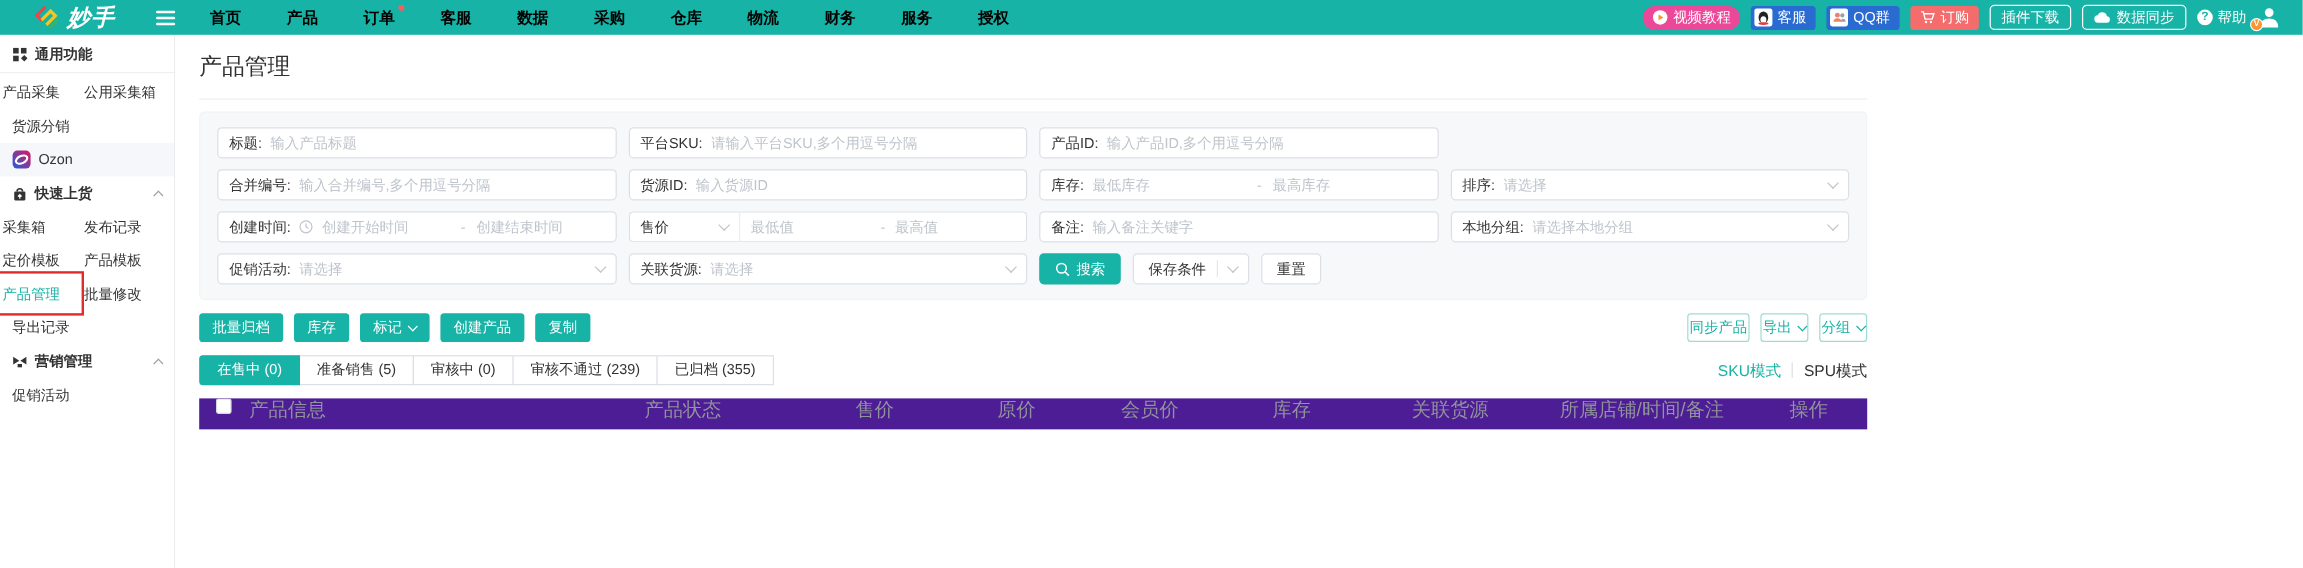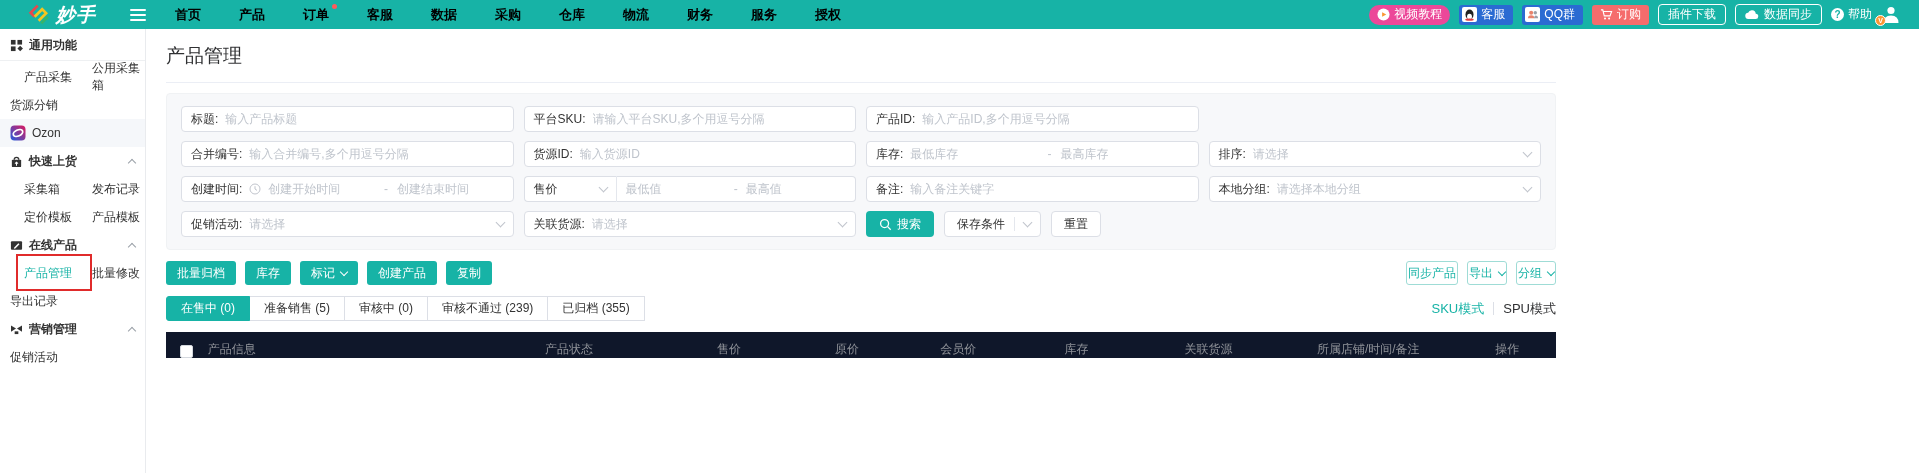--- a/index.html
+++ b/index.html
@@ -26,21 +26,21 @@
   .qmark{width:13px;height:13px;border-radius:50%;background:#fff;color:#17b3a6;font-size:10px;font-weight:bold;display:inline-flex;align-items:center;justify-content:center}
   .avatar-wrap{position:relative;width:24px;height:22px;cursor:pointer}
   .vip-badge{position:absolute;left:-6px;bottom:0;width:11px;height:11px;border-radius:50%;background:#fa9632;color:#fff;font-size:7px;font-weight:bold;display:flex;align-items:center;justify-content:center;border:1px solid #fff}
 
   
   .sidebar{position:absolute;left:0;top:29px;bottom:0;width:146px;background:#fff;border-right:1px solid #e9ebee;padding-top:2px}
   .srow{height:28px;display:flex;align-items:center;padding:0 10px;font-size:12px;color:#333;cursor:pointer}
   .srow.header{gap:6px;font-weight:bold}
   .srow.general{height:30px;border-bottom:1px solid #eef0f2;margin-bottom:2px}
   .srow.ozon-row{background:#f5f7fa;gap:6px}
-  .scols{height:28px;display:flex;align-items:center;padding-left:24px;font-size:12px}
+  .scols{height:28px;display:flex;align-items:center;padding-left:2px;font-size:12px}
   .scols .c1{width:68px;position:relative;cursor:pointer}
   .scols .c2{flex:1;cursor:pointer}
   .chev-up{width:6px;height:6px;border-left:1px solid #9aa0a8;border-top:1px solid #9aa0a8;transform:rotate(45deg);margin-left:auto;margin-top:3px}
   .active-link{color:#17b3a6}
   .red-annotation{position:absolute;left:-8px;top:-11px;width:76px;height:37px;border:2px solid #e02b2b;pointer-events:none}
 
   
   .main{position:absolute;left:146px;top:29px;right:0;bottom:0;background:#fff;overflow:hidden}
   .content{width:1390px;margin-left:20px}
   .page-title{font-size:19px;color:#303133;padding:14px 0 13px;font-weight:500}
@@ -81,21 +81,21 @@
   .tabs-row{margin-top:11px;display:flex;align-items:center}
   .tab{height:25px;padding:0 14px;background:#fff;border:1px solid #dcdfe6;display:inline-flex;align-items:center;margin-left:-1px;cursor:pointer;white-space:nowrap;position:relative}
   .tab:first-child{border-radius:3px 0 0 3px;margin-left:0}
   .tab:last-child{border-radius:0 3px 3px 0}
   .tab.active{background:#17b3a6;border-color:#17b3a6;color:#fff;z-index:1}
   .mode-switch{margin-left:auto;display:flex;align-items:center;gap:9px;font-size:13px}
   .mode-sku{color:#17b3a6;cursor:pointer}
   .mode-div{width:1px;height:13px;background:#dcdfe6}
   .mode-spu{color:#303133;cursor:pointer}
 
-  .thead{margin-top:11px;height:26px;background:#0f172a;display:flex;align-items:flex-end;color:#909399;font-size:12px}
+  .thead{margin-top:11px;height:26px;background:#4c1d95;display:flex;align-items:flex-start;color:#909399;font-size:16px}
   .th{text-align:center;white-space:nowrap;overflow:hidden}
   .th-check{width:3%;display:flex;justify-content:center}
   .checkbox{width:13px;height:13px;border:1px solid #d4d8de;border-radius:2px;background:#fff;cursor:pointer}
   .th-info{width:19%;text-align:left}
   .th-status{width:14%}
   .th-price{width:9%}
   .th-orig{width:8%}
   .th-member{width:8%}
   .th-stock{width:9%}
   .th-source{width:10%}
@@ -232,28 +232,20 @@
     <span class="chev-up"></span>
   </div>
   <div class="scols">
     <span class="c1">采集箱</span>
     <span class="c2">发布记录</span>
   </div>
   <div class="scols">
     <span class="c1">定价模板</span>
     <span class="c2">产品模板</span>
   </div>
-  <div class="srow header">
-    <svg width="13" height="13" viewBox="0 0 14 14">
-      <rect x="1" y="2.5" width="12" height="9" rx="1" fill="#333"></rect>
-      <path d="M4 9.5 L9.5 4 L11 5.5 L5.5 11 L3.6 11.2 Z" fill="#fff" transform="scale(0.82) translate(1.5 1.5)"></path>
-    </svg>
-    <span>在线产品</span>
-    <span class="chev-up"></span>
-  </div>
   <div class="scols">
     <span class="c1 active-link">
       <span>产品管理</span>
       <span class="red-annotation"></span>
     </span>
     <span class="c2">批量修改</span>
   </div>
   <div class="srow">
     <span>导出记录</span>
   </div>

